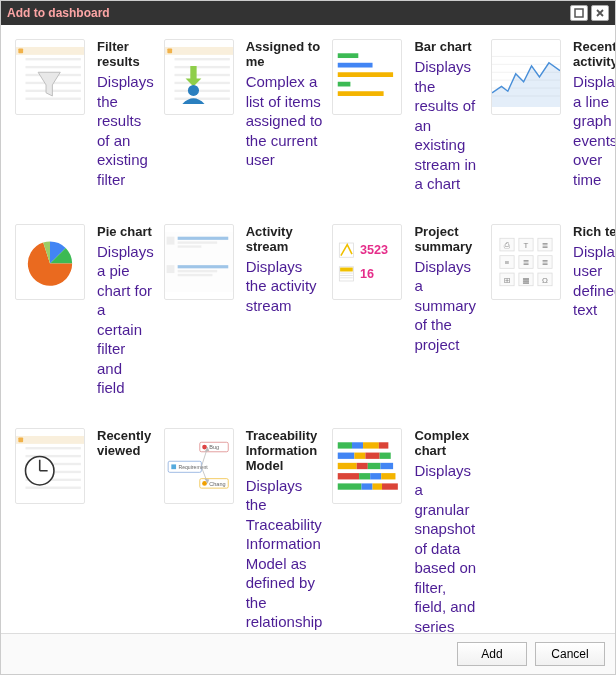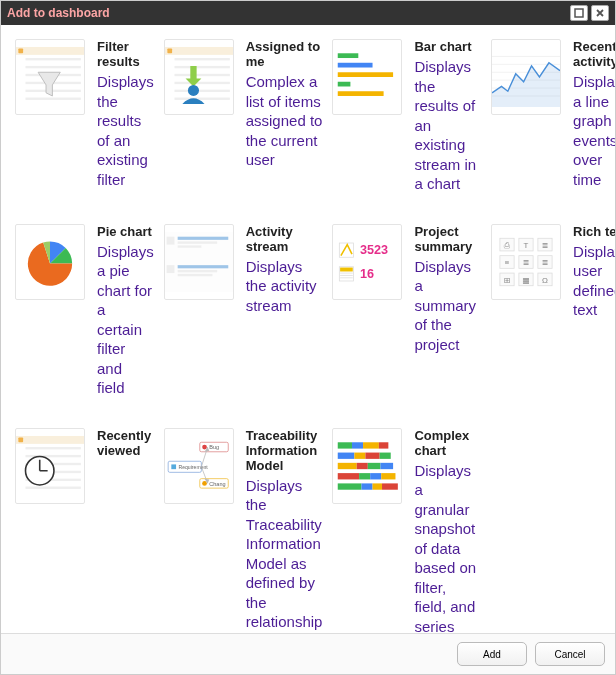--- a/index.html
+++ b/index.html
@@ -11,21 +11,21 @@
   .titlebar .winbtn svg { width: 10px; height: 10px; }
   .body { flex: 1; overflow-y: scroll; padding: 14px 6px 14px 14px; }
   .grid { display: grid; grid-template-columns: 1fr 1fr 1fr 1fr; column-gap: 10px; row-gap: 30px; }
   .item { display: flex; gap: 12px; cursor: pointer; }
   .thumb { width: 70px; height: 76px; border: 1px solid #e4e4e4; border-radius: 2px; flex: 0 0 auto; background: #fff; display:flex; align-items:center; justify-content:flex-end; overflow:hidden; }
   .thumb svg { width: 86px; height: 76px; }
   .text { flex: 1; min-width: 0; }
   .text .name { font-weight: bold; font-size: 13px; color: #222; margin-bottom: 3px; }
   .text .desc { font-size: 15px; color: #4c1d95; line-height: 1.3; }
   .footer { border-top: 1px solid #ddd; padding: 8px 10px; display: flex; justify-content: flex-end; gap: 8px; background: #fafafa; }
-  .footer button { min-width: 70px; height: 24px; border: 1px solid #bbb; background: linear-gradient(#fff,#f1f1f1); border-radius: 5px; font-size: 10px; cursor: pointer; }
+  .footer button { min-width: 70px; height: 24px; border: 1px solid #bbb; background: linear-gradient(#fff,#f1f1f1); border-radius: 0; font-size: 12px; cursor: pointer; }
   
   .body::-webkit-scrollbar { width: 12px; }
   .body::-webkit-scrollbar-thumb { background: #ccc; border-radius: 6px; border: 2px solid #fff; }
   .body::-webkit-scrollbar-track { background: #f7f7f7; }
 </style>
 </head>
 <body>
 
 <div class="modal">
 

